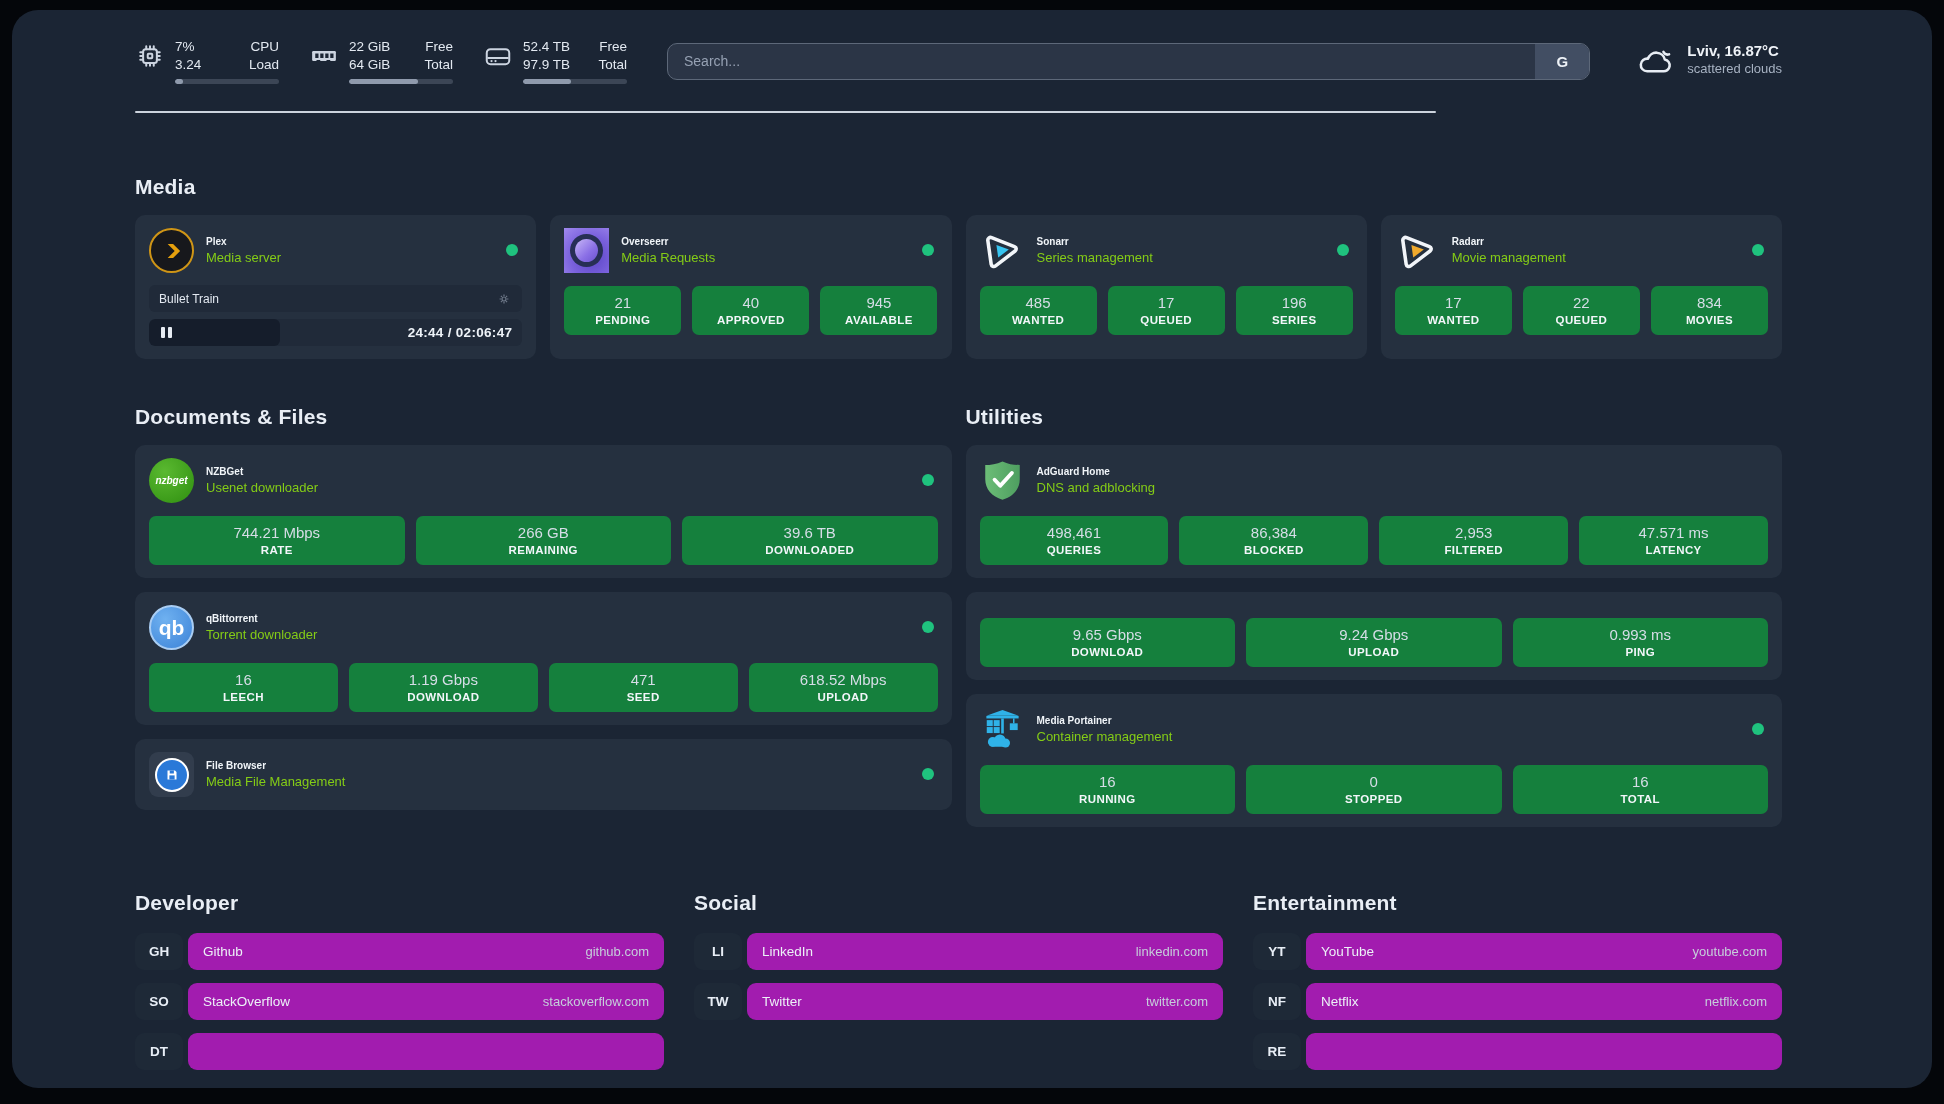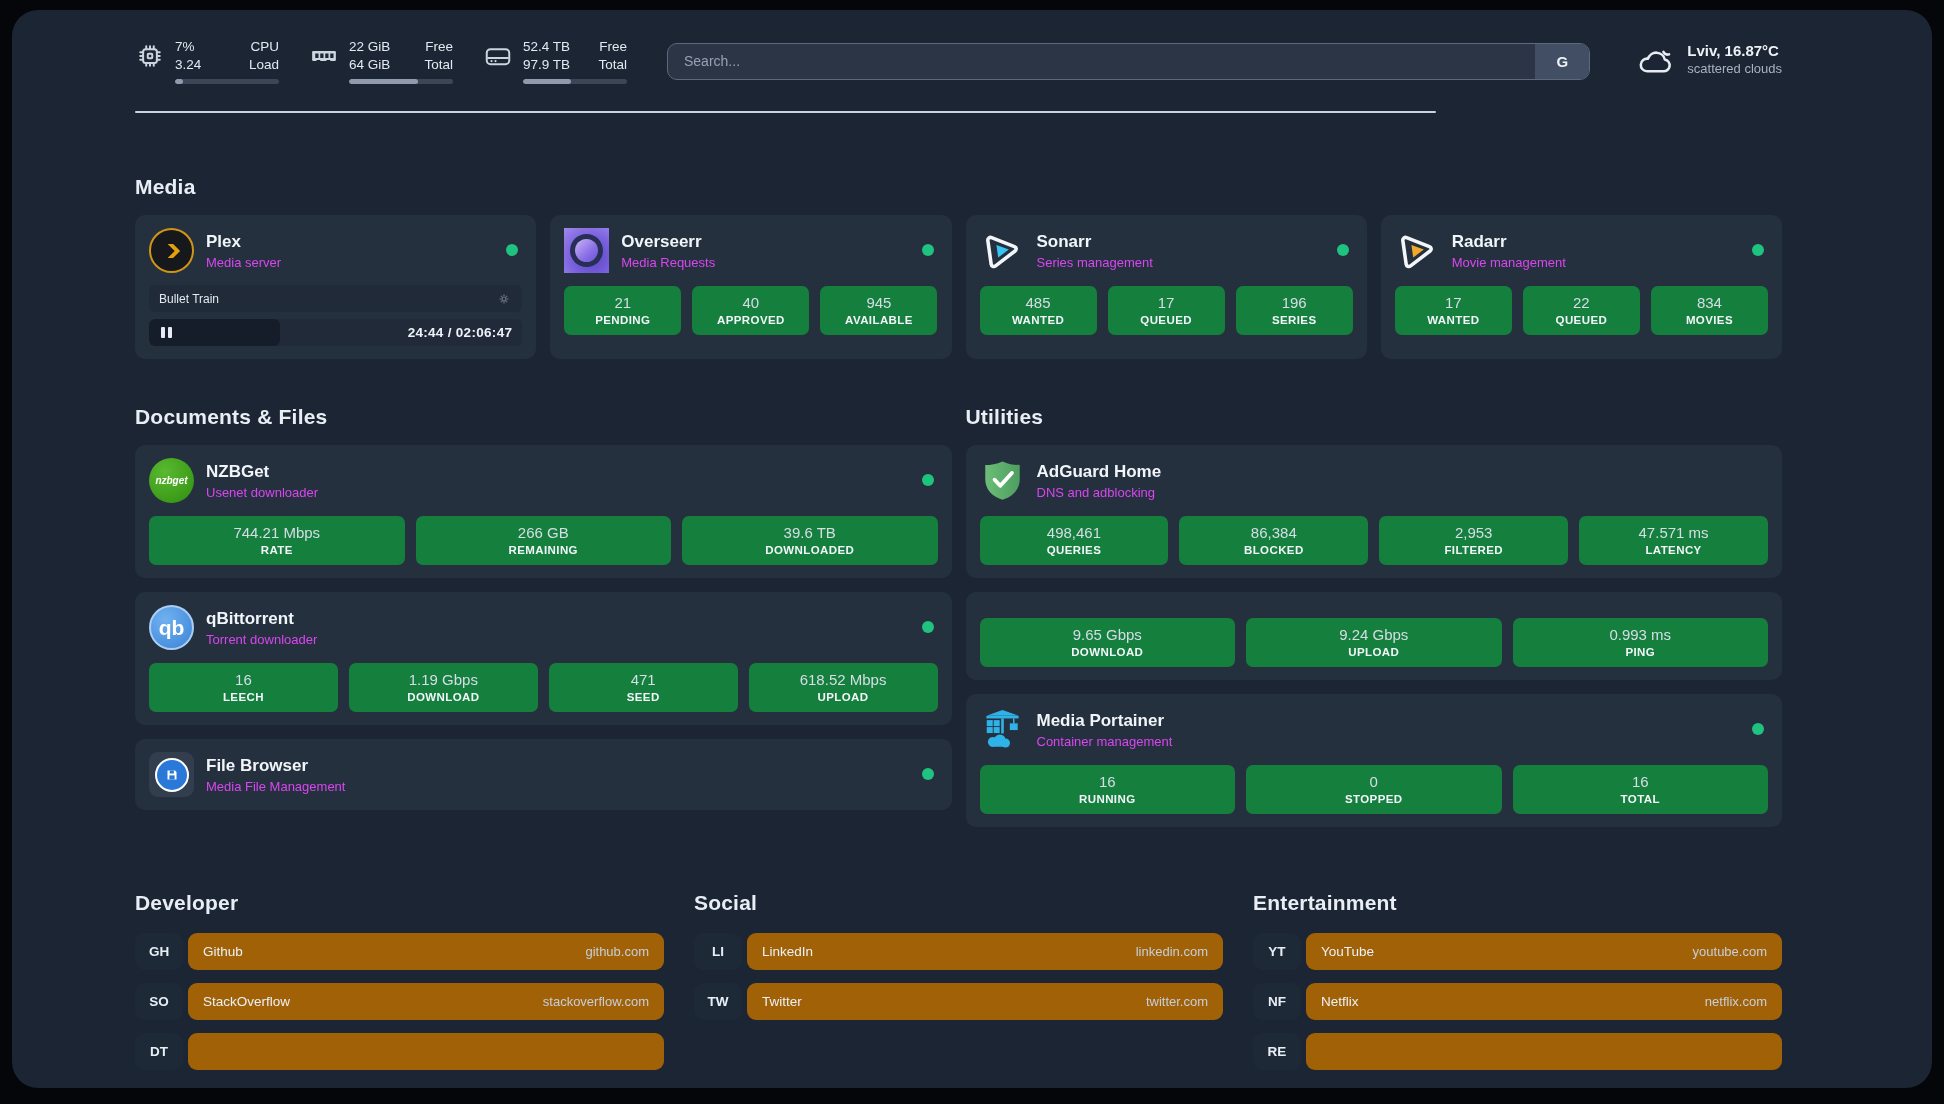--- a/index.html
+++ b/index.html
@@ -33,22 +33,22 @@
   .divider { margin-top:27px; width:79%; height:2px; background:#ccd3dd; border-radius:1px; }
 
   
   .section-title { font-size:21px; font-weight:600; color:#e9eef5; letter-spacing:.2px; }
   .media-section { margin-top:62px; }
   .media-grid { margin-top:16px; display:grid; grid-template-columns:repeat(4,1fr); gap:14px; }
 
   .card { background:#25303f; border-radius:10px; padding:13px 14px; position:relative; }
   .card-head { display:flex; align-items:center; gap:12px; }
   .card-titles { display:flex; flex-direction:column; }
-  .card-name { font-size:17px; font-weight:600; color:#f1f5f9; }
-  .card-desc { font-size:13px; color:#d946ef; margin-top:3px; }
+  .card-name { font-size:10px; font-weight:600; color:#f1f5f9; }
+  .card-desc { font-size:13px; color:#84cc16; margin-top:3px; }
   .status-dot { position:absolute; top:29px; right:18px; width:12px; height:12px; border-radius:50%; background:#1fc27e; }
 
   .stat-row { display:flex; gap:11px; margin-top:13px; }
   .stat-tile { flex:1; background:#15803d; border-radius:7px; padding:8px 4px 9px; text-align:center; }
   .stat-value { font-size:15px; color:#d6dde7; }
   .stat-label { margin-top:3px; font-size:11.5px; font-weight:700; color:#f3f6fa; letter-spacing:.4px; }
 
   
   .np-row1 { margin-top:12px; height:27px; background:#202a39; border-radius:6px; display:flex;
              align-items:center; justify-content:space-between; padding:0 10px; }
@@ -81,21 +81,21 @@
   .icon-fb-circle { width:34px; height:34px; border-radius:50%; background:#2a79d8; border:2.5px solid #ffffff;
                     display:flex; align-items:center; justify-content:center; }
   .icon-speedtest { background:#3a424e; }
 
   
   .bookmarks { margin-top:64px; display:grid; grid-template-columns:1fr 1fr 1fr; gap:30px; }
   .bm-rows { margin-top:18px; display:flex; flex-direction:column; gap:13px; }
   .bm-row { display:flex; height:37px; }
   .bm-abbr { width:48px; flex:none; background:#1e2937; border-radius:9px; display:flex; align-items:center;
              justify-content:center; font-size:13.5px; font-weight:600; color:#e8eef6; }
-  .bm-body { flex:1; margin-left:5px; background:#a16207; border-radius:9px; display:flex; align-items:center;
+  .bm-body { flex:1; margin-left:5px; background:#a21caf; border-radius:9px; display:flex; align-items:center;
              justify-content:space-between; padding:0 15px; }
   .bm-name { font-size:13.5px; color:#ecf1f7; }
   .bm-url { font-size:13px; color:#c6cedb; }
 </style>
 </head>
 <body>
 
 <div class="app">
   <div class="content">
 

